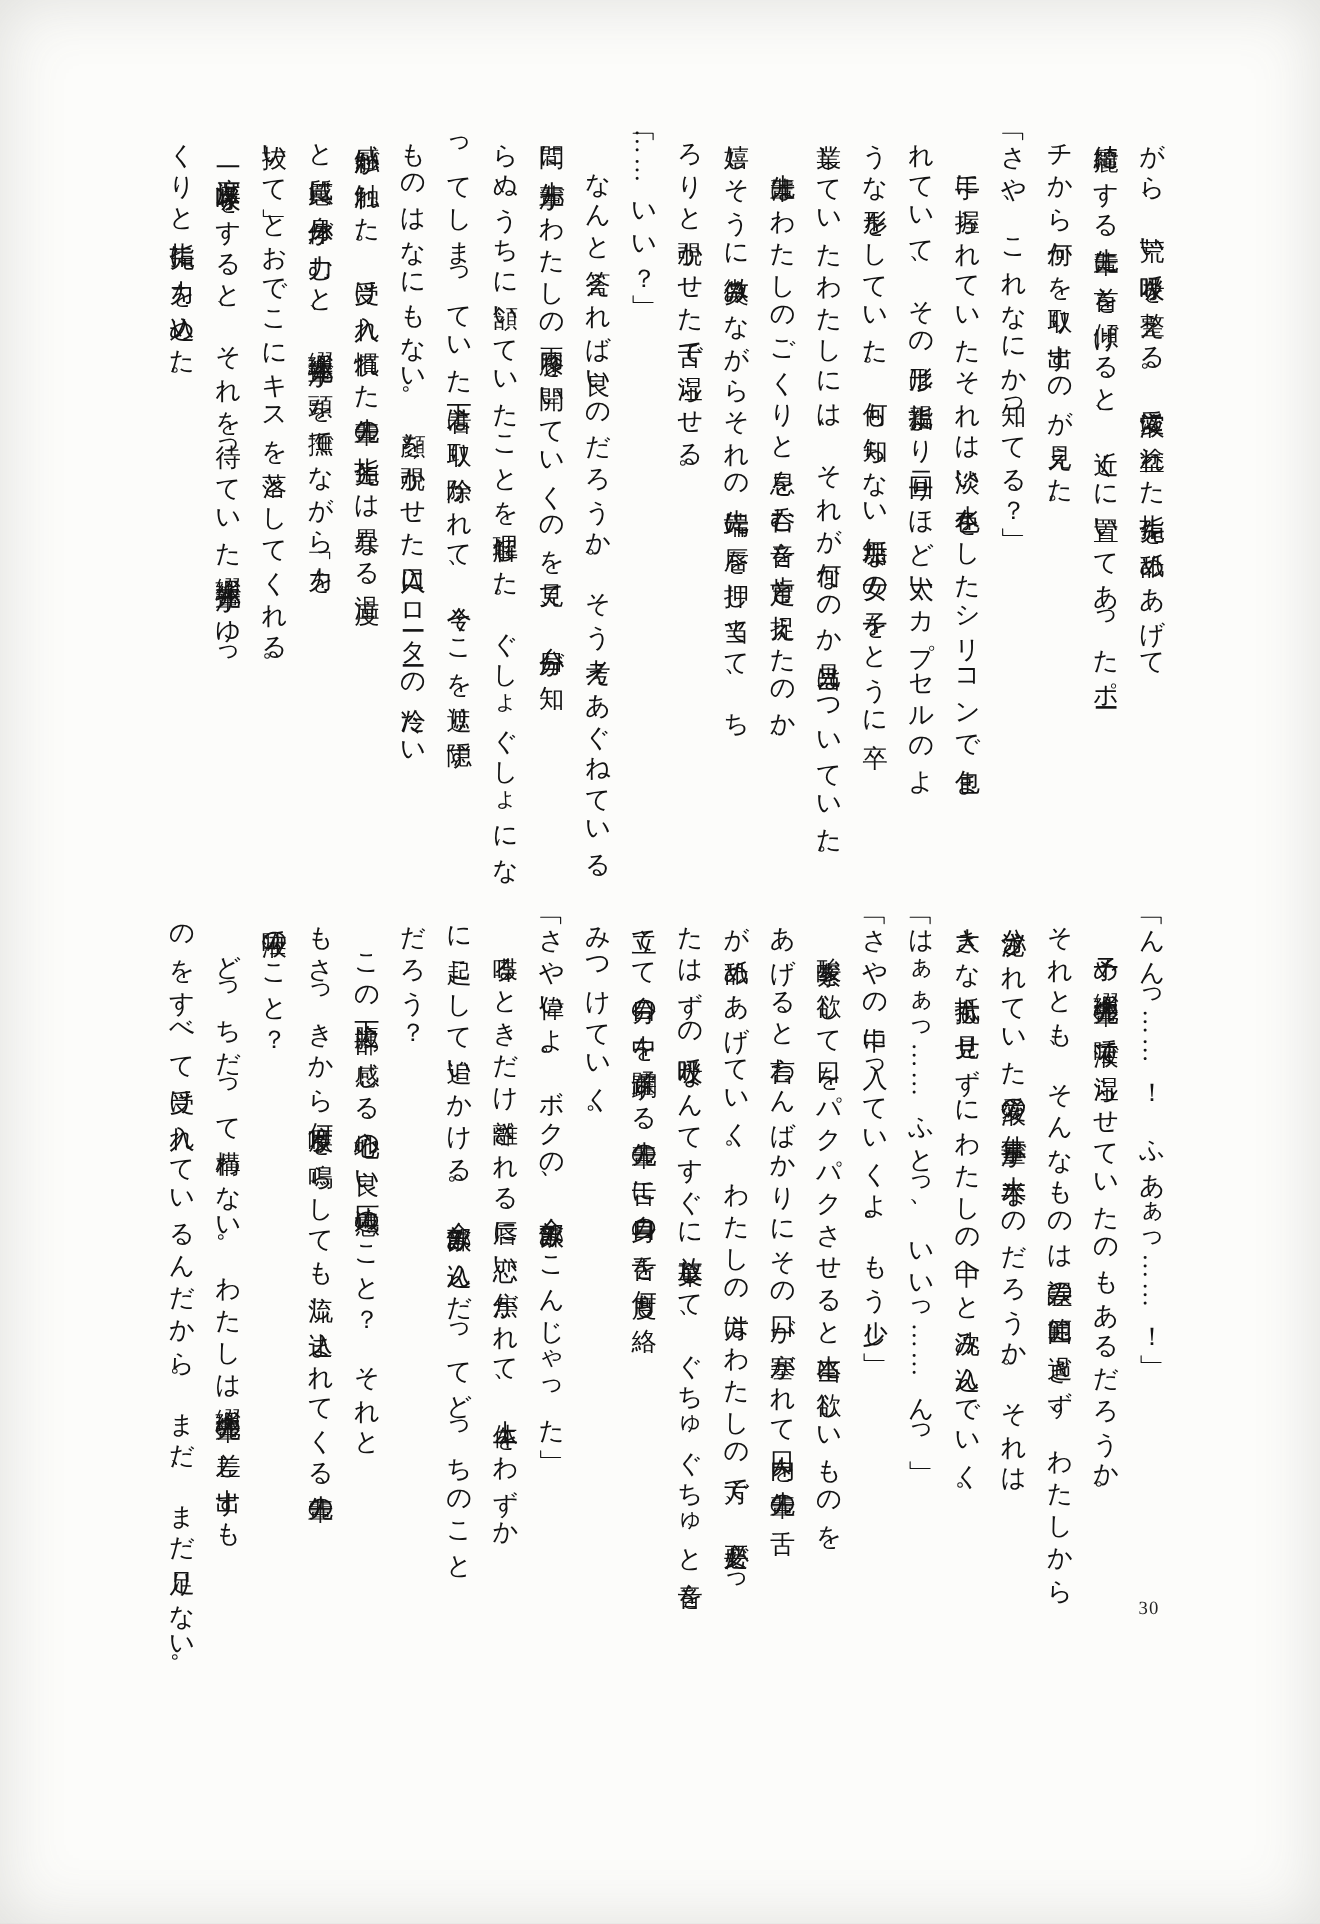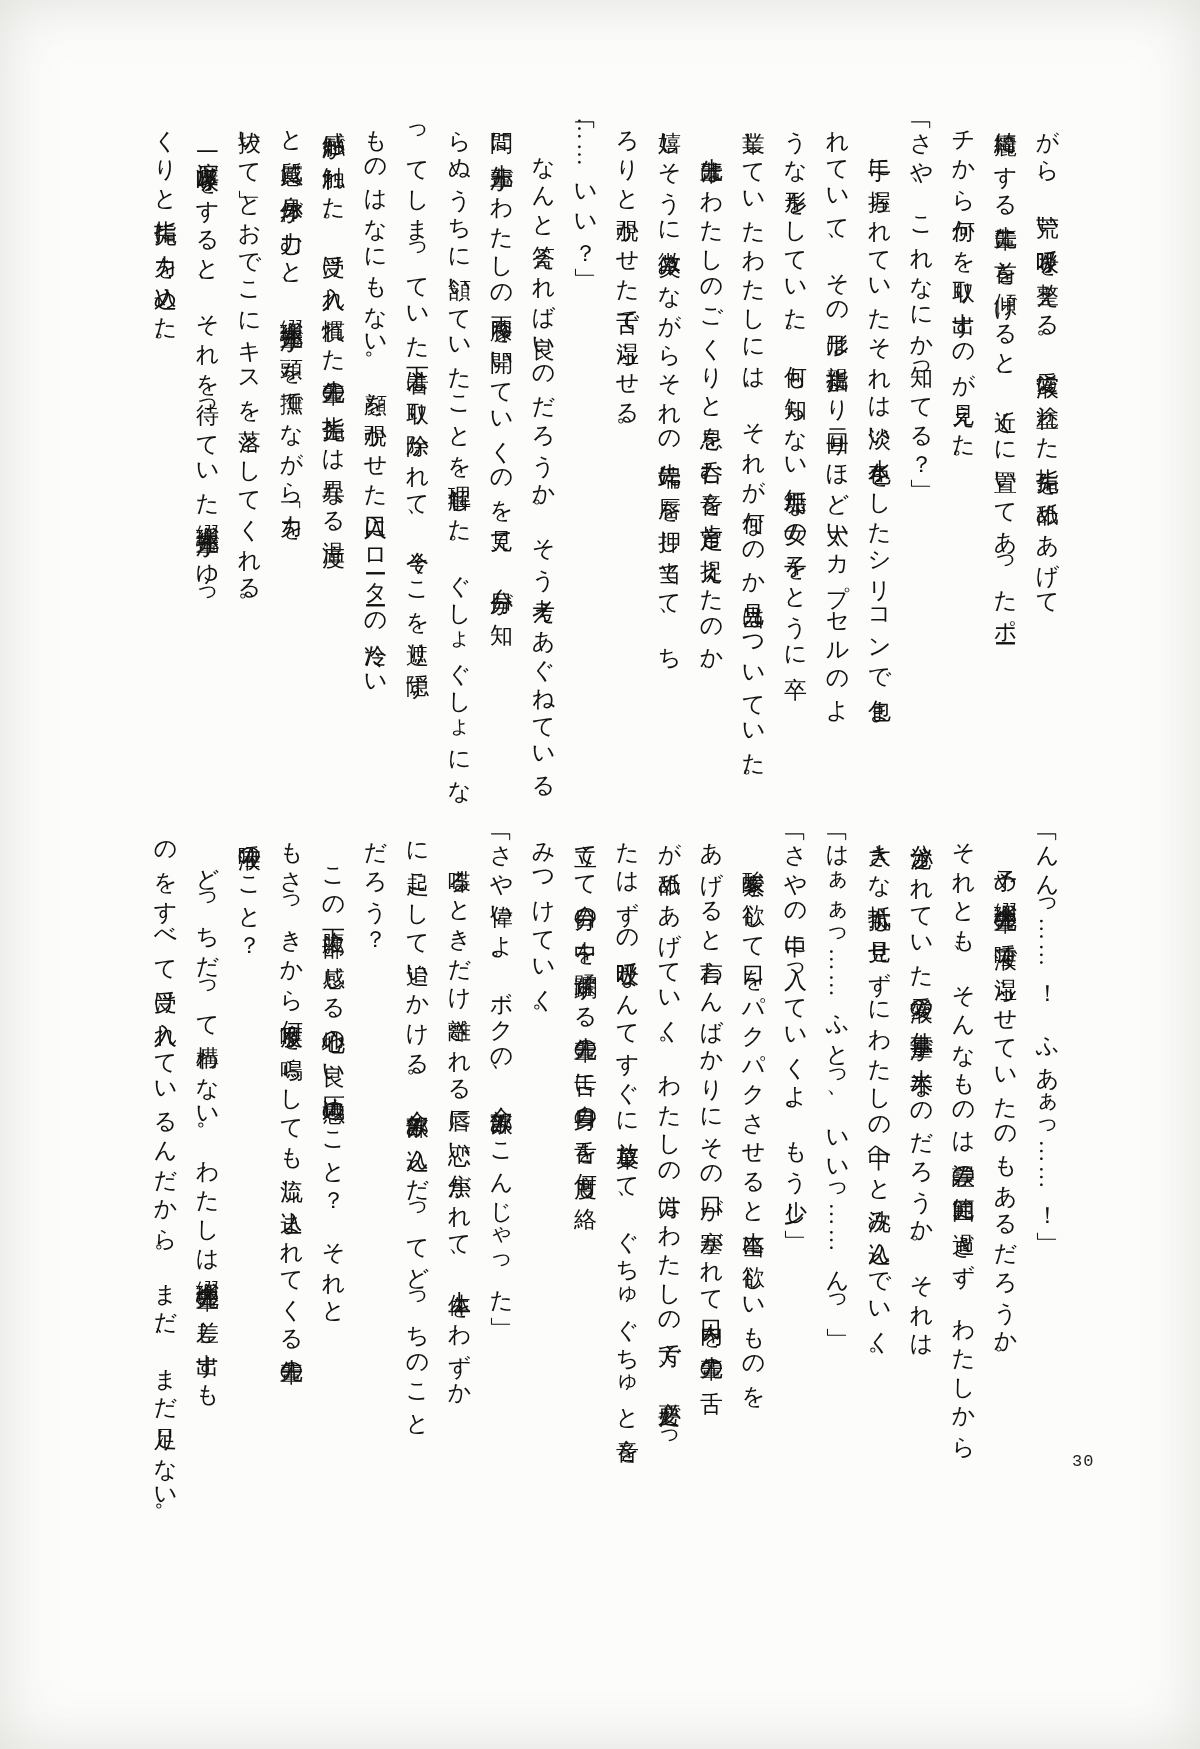--- a/index.html
+++ b/index.html
@@ -35,26 +35,25 @@
     line-height: 42px;
     white-space: nowrap;
   }
   .vblock-top    { top: 114px;  height: 745px; }
   .vblock-bottom { top: 826px;  height: 705px; }
   .vline {
     
   }
   .page-number {
     position: absolute;
-    left: 1072px;
+    left: 1035px;
     top: 1452px;
     font-size: 17px;
     letter-spacing: 1px;
     color: #222;
-    font-family: Liberation Mono, monospace;
   }
 </style>
 </head>
 <body>
 
 <div class="page">
 
   <div class="vblock vblock-top">
       <div class="vline">がら、荒い呼吸を整える。愛液に塗れた指先を舐めあげて</div>
       <div class="vline">綺麗にする先輩に首を傾げると、近くに置いてあったポー</div>

